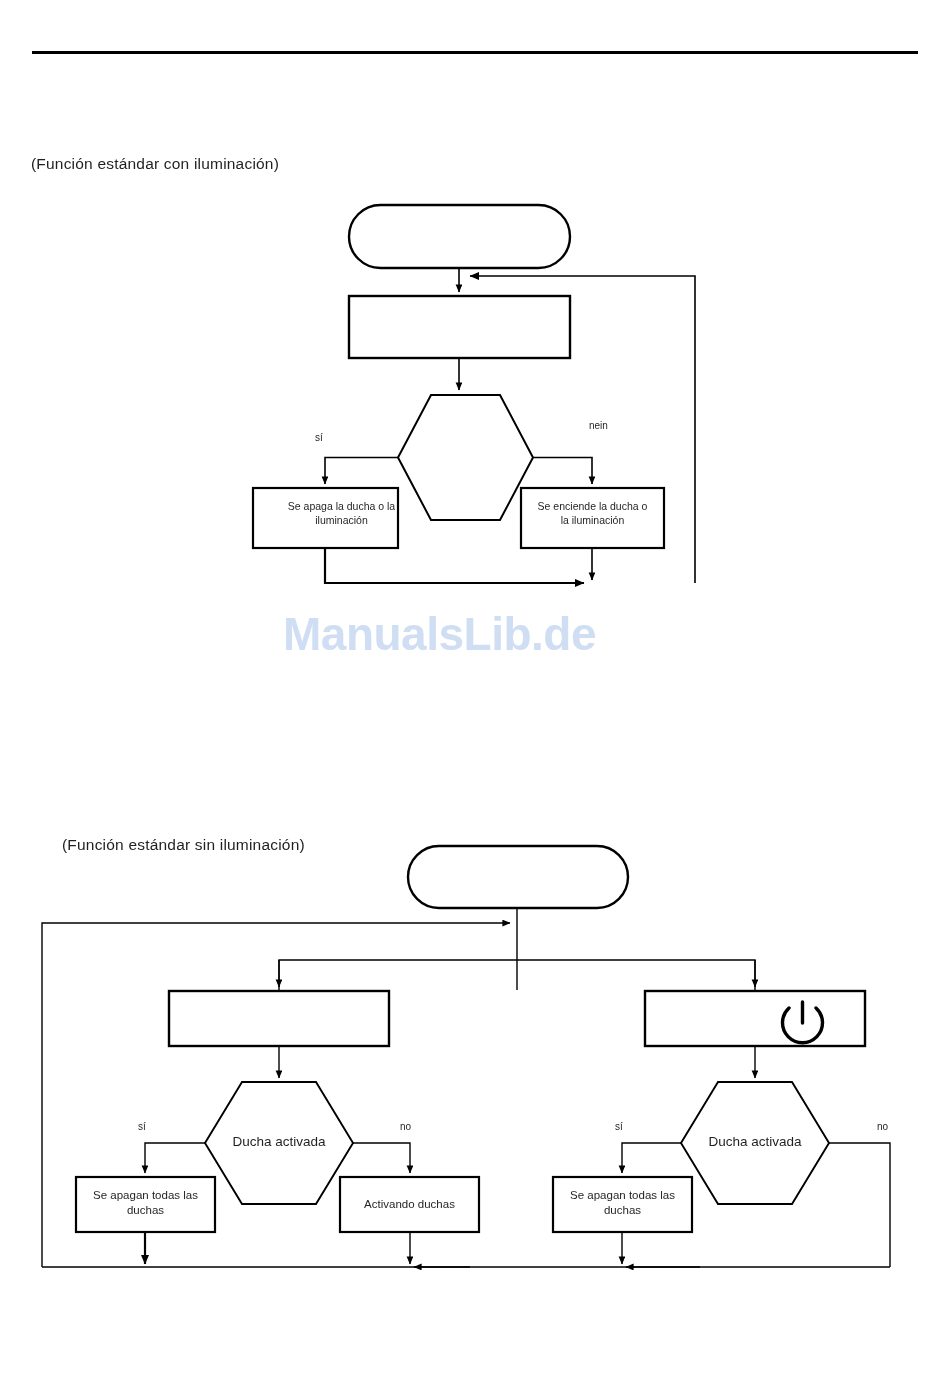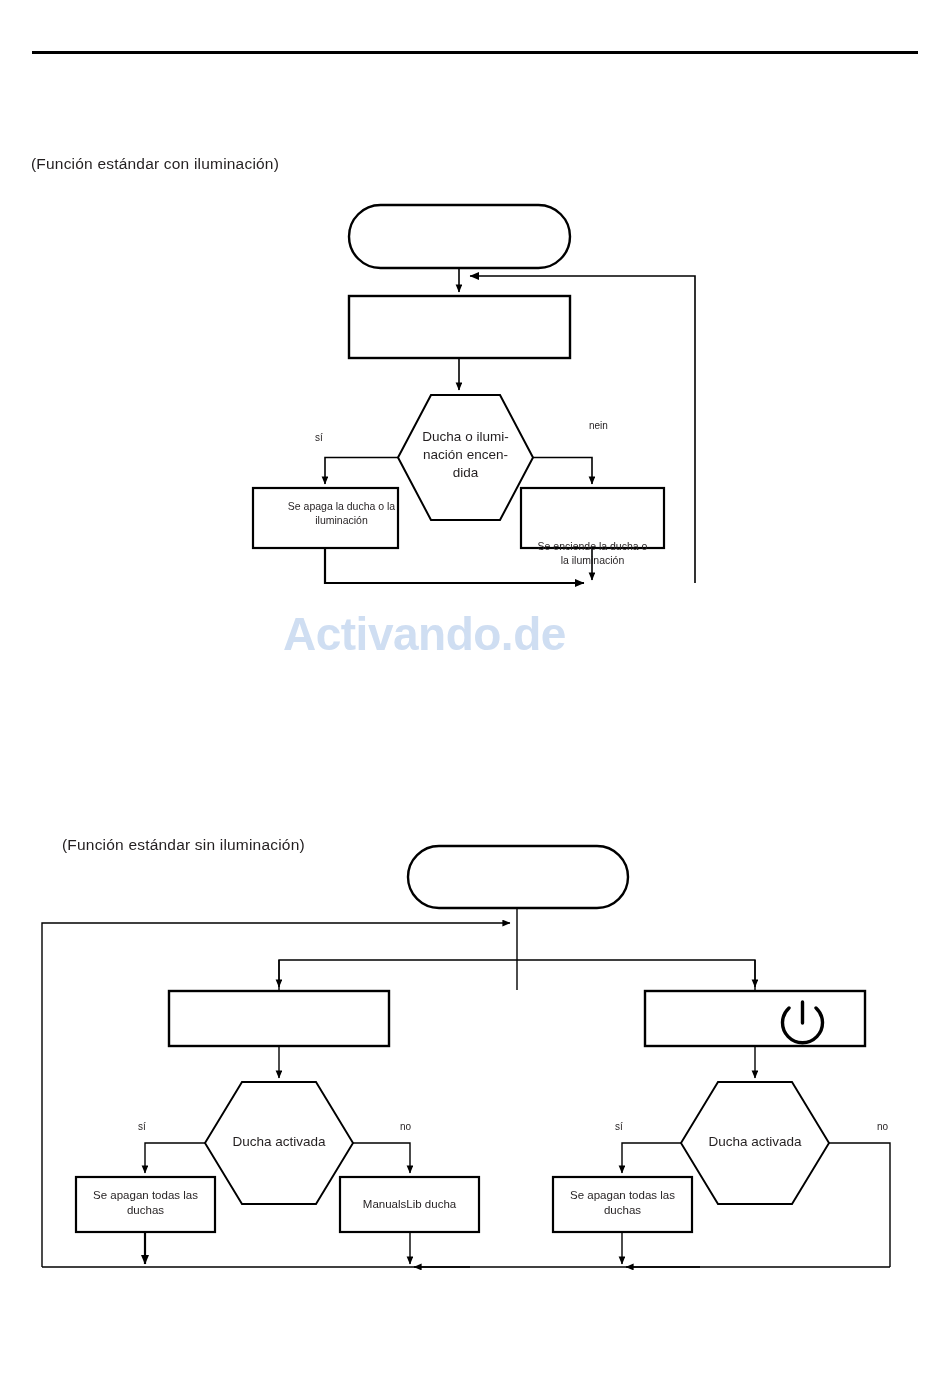--- a/index.html
+++ b/index.html
@@ -169,44 +169,41 @@
 
       <path d="M42,1267 L890,1267" stroke="#000000" stroke-width="1.4"></path>
       <path d="M145,1232 L145,1264" stroke="#000000" stroke-width="2.2" marker-end="url(#arwL)"></path>
       <path d="M410,1232 L410,1264" stroke="#000000" stroke-width="1.4" marker-end="url(#arw)"></path>
       <path d="M622,1232 L622,1264" stroke="#000000" stroke-width="1.4" marker-end="url(#arw)"></path>
       <path d="M470,1267 L414,1267" stroke="#000000" stroke-width="1.4" marker-end="url(#arw)"></path>
       <path d="M700,1267 L626,1267" stroke="#000000" stroke-width="1.4" marker-end="url(#arw)"></path>
     </g>
   </svg>
 
-  <div class="node-text hex-label-lg" style="left:383px; top:428px; width:165px;">Ducha o ilumi-
-nación encen-
-dida</div>
 
   <div class="node-text box-label-sm" style="left:255px; top:500px; width:141px;margin-left:16px;">Se apaga la ducha o la
 iluminación</div>
 
-  <div class="node-text box-label-sm" style="left:523px; top:500px; width:139px;margin-top:40px;">Se enciende la ducha o
+  <div class="node-text box-label-sm" style="left:523px; top:500px; width:139px;">Se enciende la ducha o
 la iluminación</div>
 
   <div class="branch-label" style="left:315px; top:432px;">sí</div>
 
   <div class="branch-label" style="left:577px; top:420px;padding-left:12px;">nein</div>
 
-  <div class="watermark">Activando.de</div>
+  <div class="watermark">ManualsLib.de</div>
 
   <div class="node-text hex-label-lg" style="left:201px; top:1133px; width:156px;">Ducha activada</div>
 
   <div class="node-text hex-label-lg" style="left:677px; top:1133px; width:156px;">Ducha activada</div>
 
   <div class="node-text box-label-md" style="left:78px; top:1188px; width:135px;">Se apagan todas las
 duchas</div>
 
-  <div class="node-text box-label-md" style="left:342px; top:1197px; width:135px;">ManualsLib ducha</div>
+  <div class="node-text box-label-md" style="left:342px; top:1197px; width:135px;">Activando duchas</div>
 
   <div class="node-text box-label-md" style="left:555px; top:1188px; width:135px;">Se apagan todas las
 duchas</div>
 
   <div class="branch-label" style="left:138px; top:1121px;">sí</div>
 
   <div class="branch-label" style="left:400px; top:1121px;">no</div>
 
   <div class="branch-label" style="left:615px; top:1121px;">sí</div>
 

